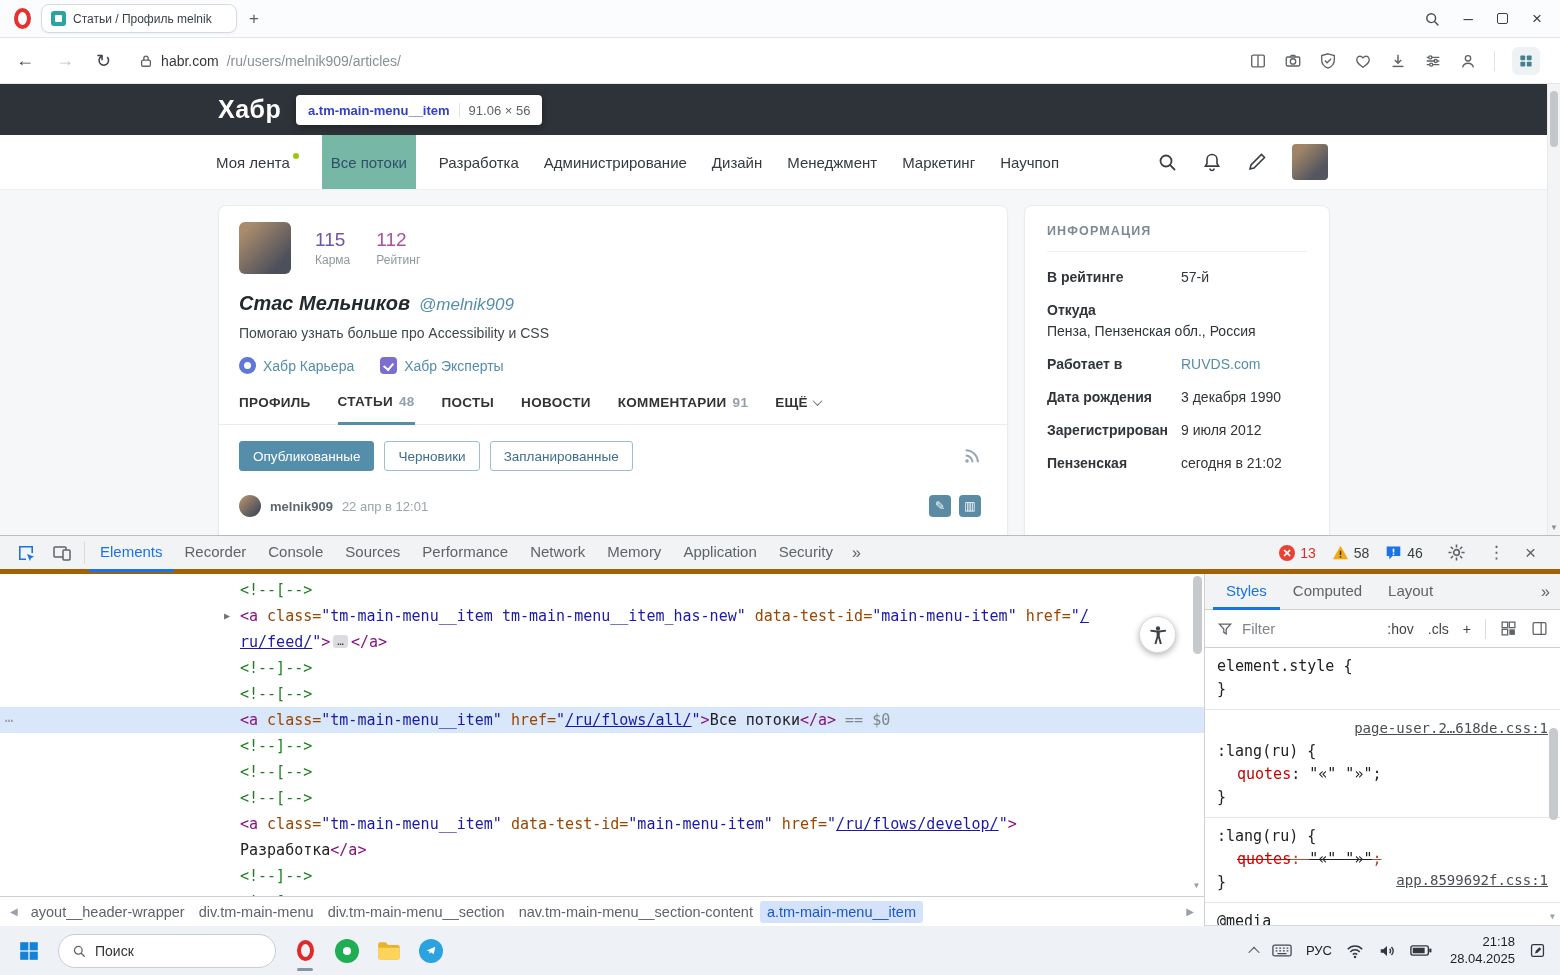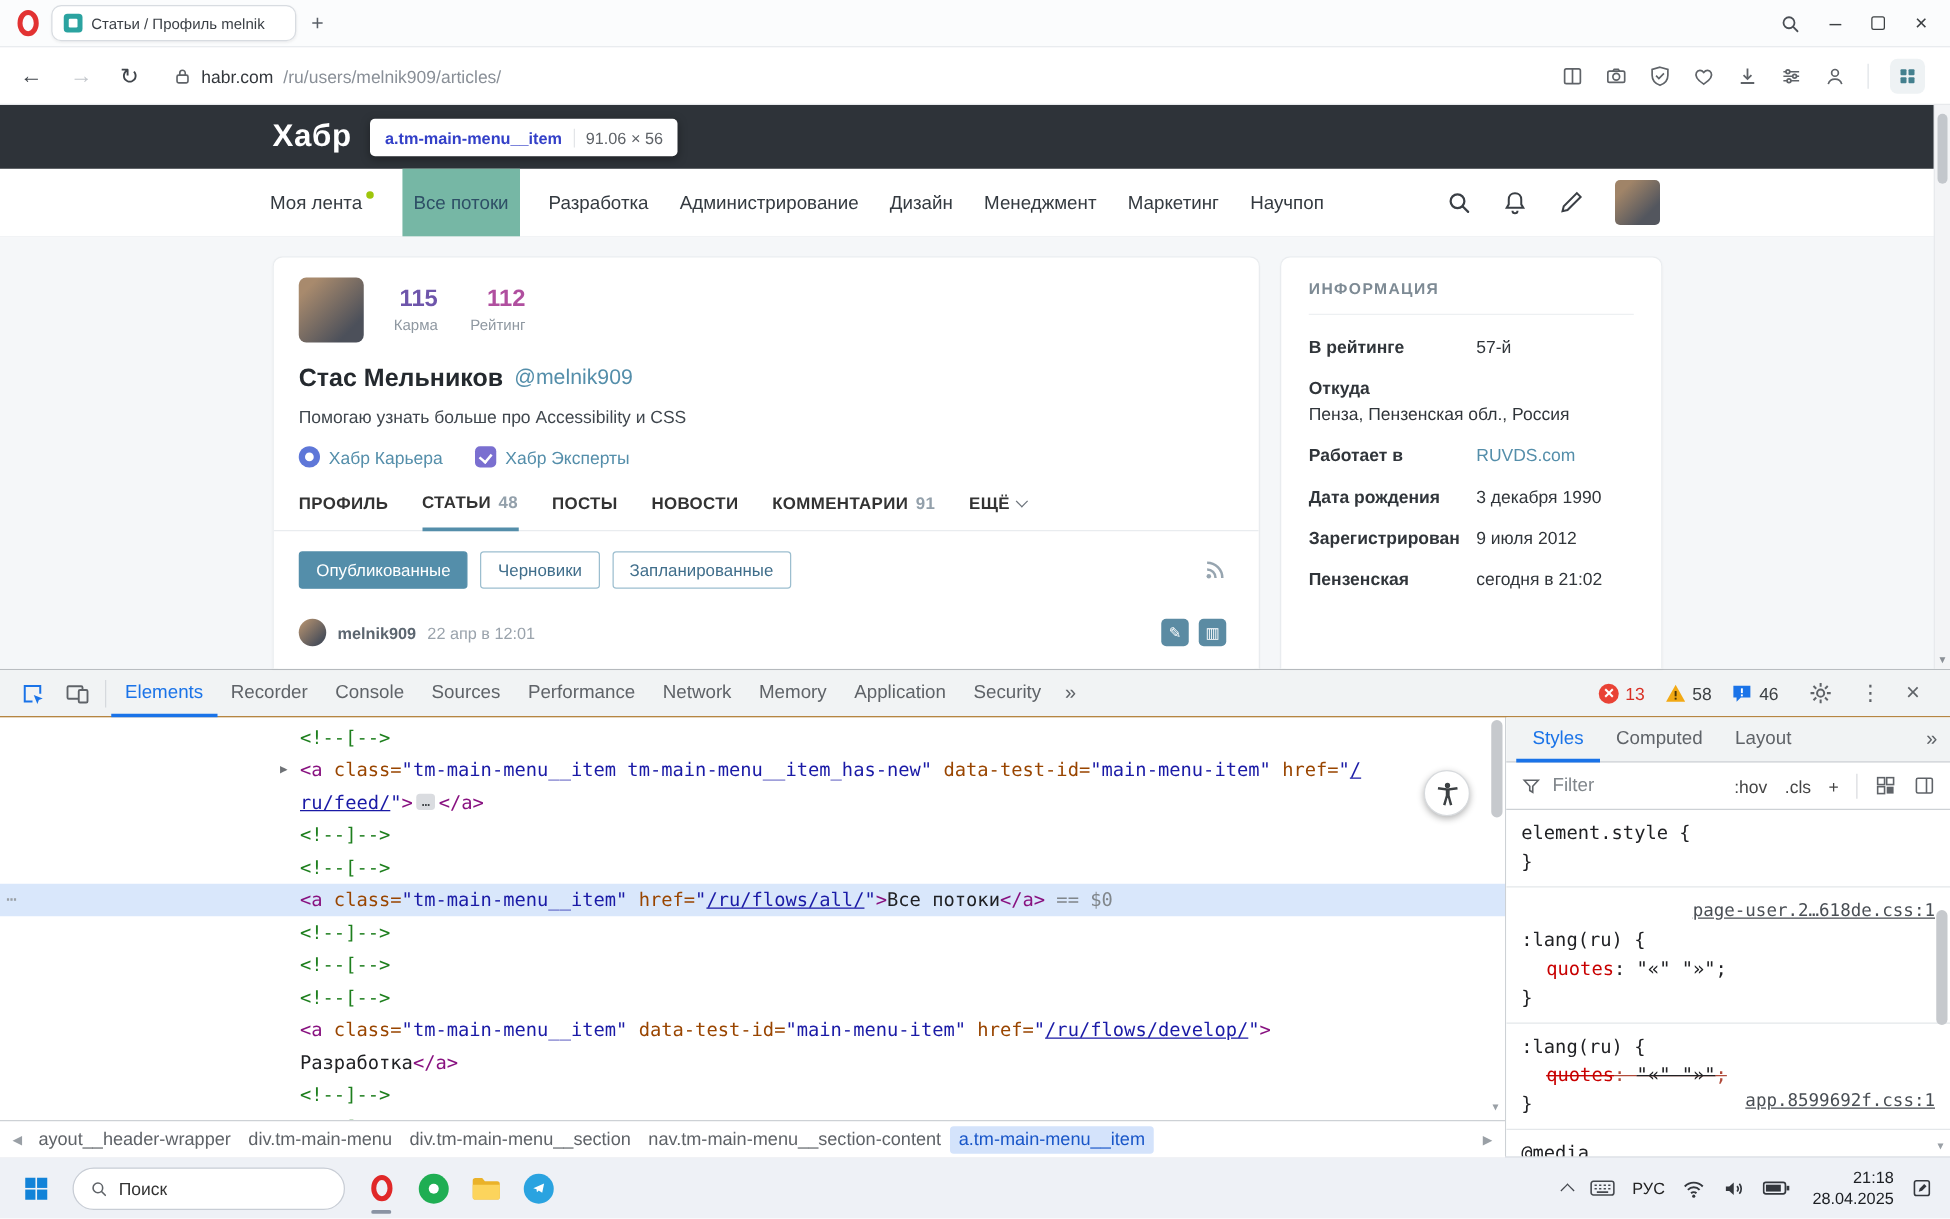--- a/index.html
+++ b/index.html
@@ -51,25 +51,25 @@
   .habrnav-right { margin-left:auto; display:flex; align-items:center; gap:25px; margin-right:232px; color:#3a3f45; }
   .habr-avatar-sm { width:36px; height:36px; border-radius:4px; background:linear-gradient(135deg,#a08468 20%,#53565e 75%); }
 
   
   .page { height:345px; background:#f5f7f9; position:relative; }
   .card { position:absolute; background:#fff; border:1px solid #e9ecef; border-bottom:none; border-radius:8px 8px 0 0; box-shadow:0 1px 2px rgba(0,0,0,.03); overflow:hidden; }
   .profile-card { left:218px; top:15px; width:790px; height:330px; padding:16px 20px 0; }
   .headrow { display:flex; align-items:center; }
   .avatar-lg { width:52px; height:52px; border-radius:6px; background:linear-gradient(135deg,#a88a6d 15%,#4c505a 80%); flex:none; }
   .stats { display:flex; gap:26px; margin-left:24px; }
-  .stat-num { font-size:19px; font-weight:bold; text-align:right; }
+  .stat-num { font-size:19px; font-weight:normal; text-align:left; }
   .stat-karma { color:#6e55ab; }
   .stat-rating { color:#b04f9f; }
   .stat-label { font-size:12px; color:#8f98a1; text-align:center; margin-top:2px; }
-  .namerow { margin-top:18px; display:flex; align-items:flex-start; gap:9px; }
+  .namerow { margin-top:18px; display:flex; align-items:flex-end; gap:9px;font-style:italic; }
   .uname { font-size:20px; font-weight:bold; color:#24292e; }
   .uhandle { font-size:17px; color:#548eaa; }
   .bio { margin-top:10px; font-size:14px; color:#3f464d; }
   .badges { margin-top:16px; display:flex; gap:26px; align-items:center; }
   .pbadge { display:flex; align-items:center; gap:7px; }
   .pbadge-ic { width:17px; height:17px; border-radius:50%; position:relative; }
   .pbadge-ic0 { background:#5e77d8; }
   .pbadge-ic0::after { content:""; position:absolute; inset:5px; border-radius:50%; background:#fff; }
   .pbadge-ic1 { background:#7a6fd0; border-radius:4px; }
   .pbadge-ic1::after { content:""; position:absolute; left:5px; top:4px; width:5px; height:7px; border:2px solid #fff; border-top:none; border-left:none; transform:rotate(40deg); }
@@ -100,21 +100,21 @@
   .info-value { color:#30353a; }
   .info-value.link { color:#548eaa; }
 
   
   .page-scroll { position:absolute; right:0; top:0; width:13px; height:451px; background:#f3f4f6; border-left:1px solid #e8eaed; z-index:6; }
   .page-thumb { position:absolute; top:7px; left:2px; width:8px; height:56px; border-radius:4px; background:#c3c7cc; }
   .page-down { position:absolute; bottom:3px; left:2px; font-size:8px; color:#8a8f96; }
 
   
   .devtools { height:390px; border-top:1px solid #b9bdc1; background:#fff; display:flex; flex-direction:column; }
-  .dt-toolbar { height:38px; background:#f1f3f4; border-bottom:1px solid #a16207; display:flex; align-items:center; padding:0 8px; flex:none; }
+  .dt-toolbar { height:38px; background:#f1f3f4; border-bottom:5px solid #a16207; display:flex; align-items:center; padding:0 8px; flex:none; }
   .dt-ic { color:#5f6368; padding:0 8px; }
   .dt-ic.active-ic { color:#1a73e8; }
   .dt-tabsep { width:1px; height:22px; background:#d6d9dd; margin:0 4px; }
   .dt-tab { font-size:15px; color:#5f6368; padding:0 11px; height:38px; line-height:36px; white-space:nowrap; }
   .dt-tab.active { color:#1a73e8; box-shadow:inset 0 -3px 0 #1a73e8; }
   .dt-more { font-size:16px; color:#5f6368; padding:0 8px; }
   .dt-right { margin-left:auto; display:flex; align-items:center; gap:8px; padding-right:10px; }
   .dt-badge { display:flex; align-items:center; gap:5px; margin-right:8px; }
   .err-ic { width:16px; height:16px; border-radius:50%; background:#e94235; color:#fff; font-size:11px; line-height:16px; text-align:center; font-weight:bold; }
   .dt-count { font-size:14px; color:#3c4043; }

